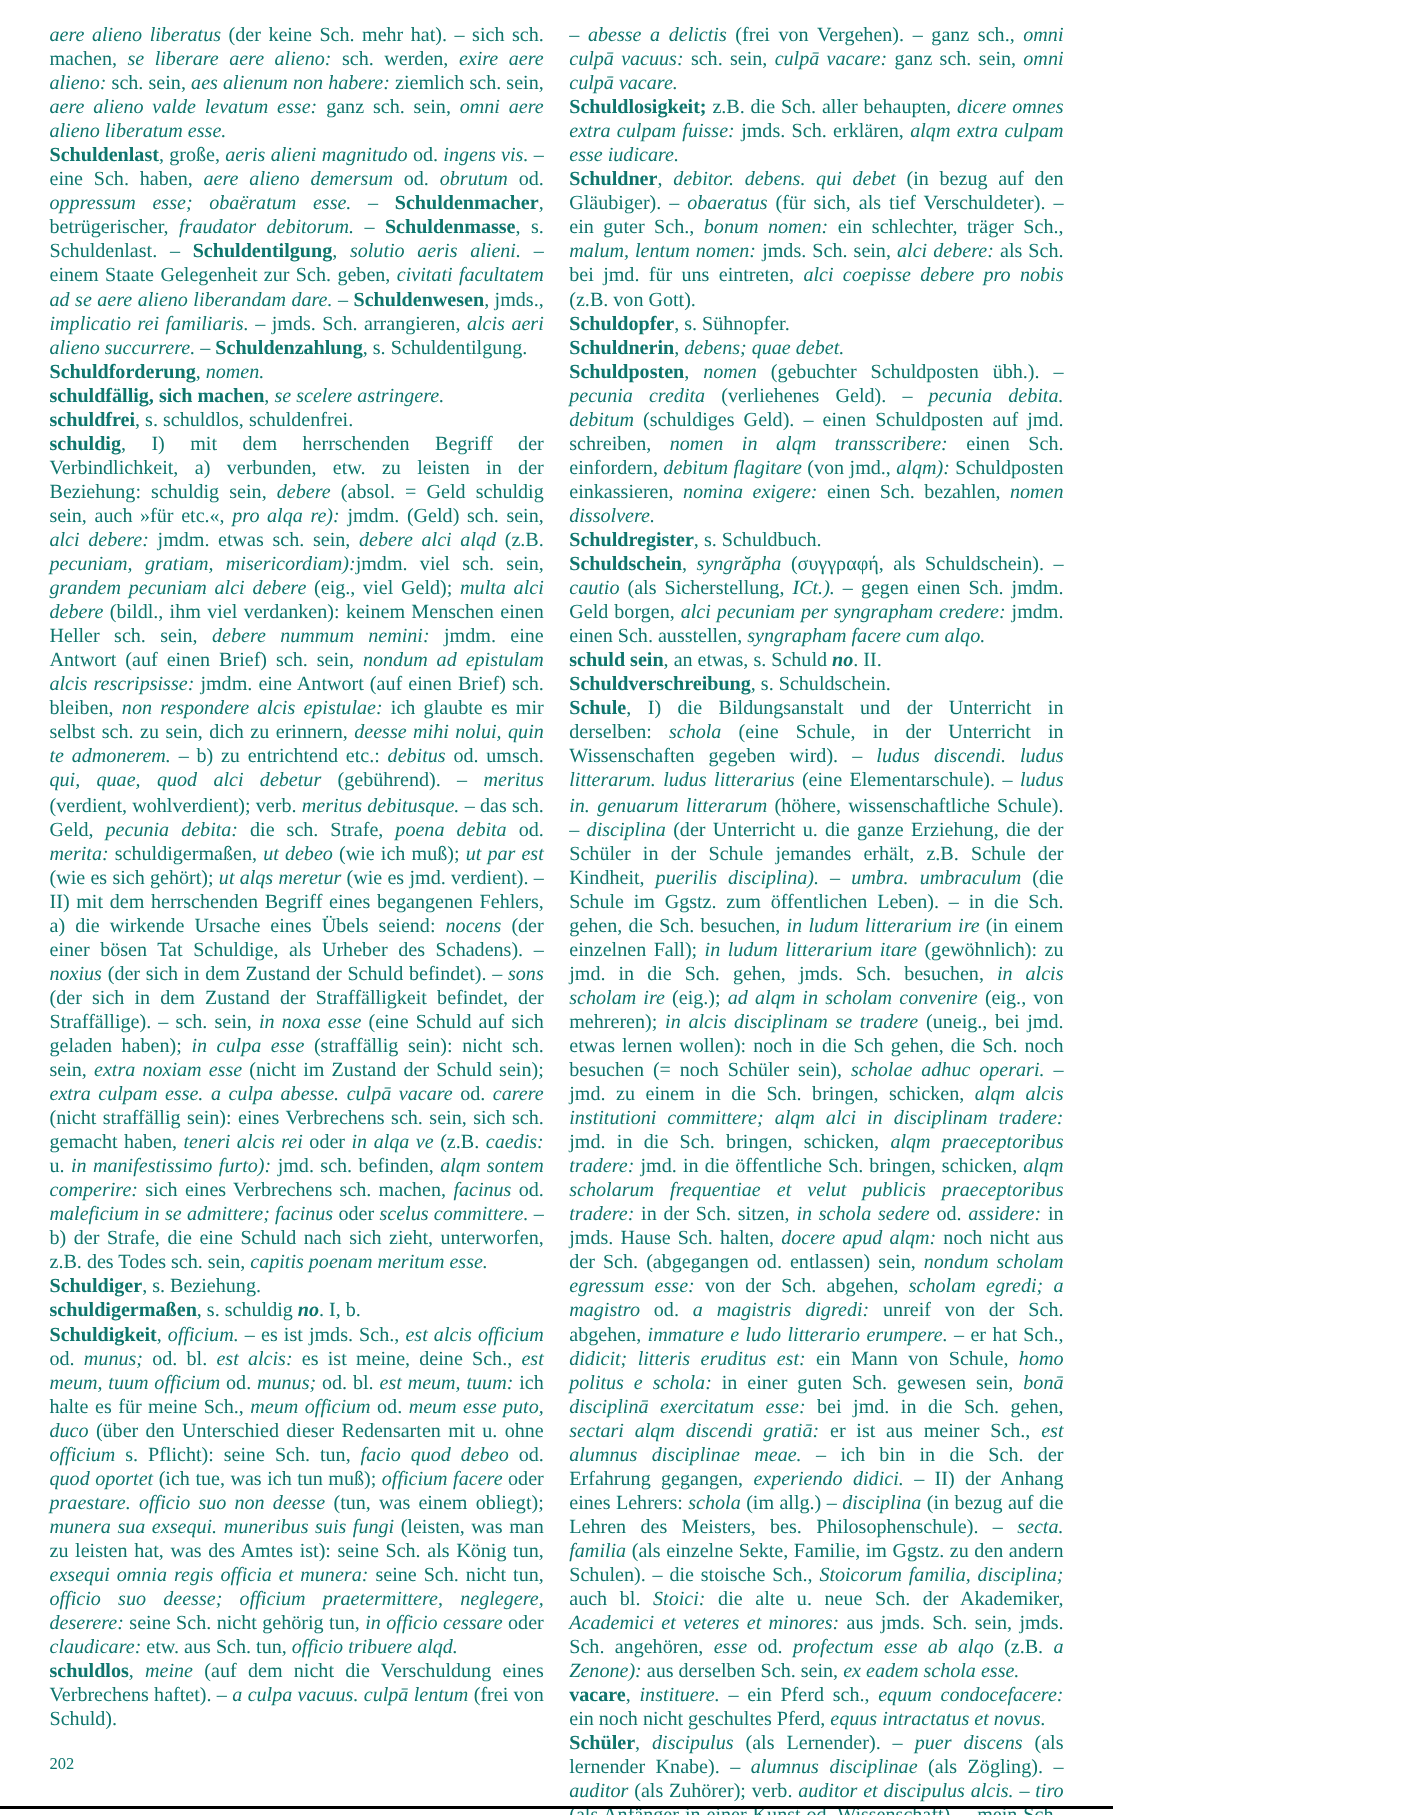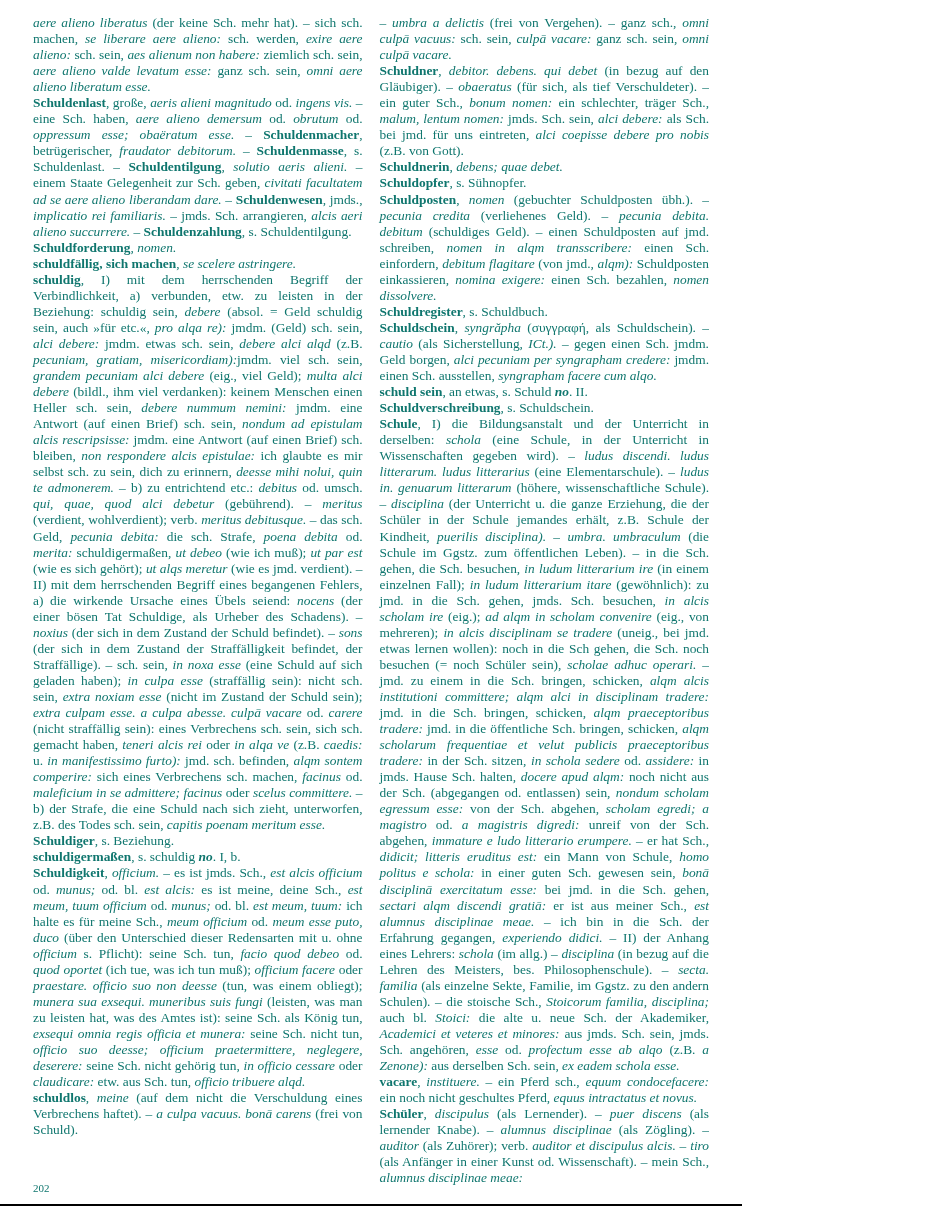--- a/index.html
+++ b/index.html
@@ -19,21 +19,21 @@
   .columns { display: flex; gap: 17px; }
   .col { width: 426px; text-align: justify; }
   p.entry { margin: 0; padding: 0; text-align: justify; hyphens: auto; -webkit-hyphens: auto; }
   .r-n { font-style: normal; font-weight: normal; }
   .r-i { font-style: italic; font-weight: normal; }
   .r-b { font-style: normal; font-weight: bold; }
   .r-bi { font-style: italic; font-weight: bold; }
   .page-number {
     position: absolute;
     left: 33px;
-    bottom: 16px;
+    bottom: 28px;
     font-size: 11px;
     line-height: 11px;
   }
   .bottom-rule {
     position: absolute;
     left: 0;
     right: 0;
     bottom: 4px;
     height: 2px;
     background: #000000;
@@ -42,31 +42,33 @@
 </head>
 <body>
 
 <div class="page">
   <div class="columns">
     <div class="col" id="col-left">
         <p class="entry"><span class="r-i">aere alieno liberatus </span><span class="r-n">(der keine Sch. mehr hat). – sich sch. machen, </span><span class="r-i">se liberare aere alieno: </span><span class="r-n">sch. werden, </span><span class="r-i">exire aere alieno: </span><span class="r-n">sch. sein, </span><span class="r-i">aes alienum non habere: </span><span class="r-n">ziemlich sch. sein, </span><span class="r-i">aere alieno valde levatum esse: </span><span class="r-n">ganz sch. sein, </span><span class="r-i">omni aere alieno liberatum esse.</span></p>
         <p class="entry"><span class="r-b">Schuldenlast</span><span class="r-n">, große, </span><span class="r-i">aeris alieni magnitudo </span><span class="r-n">od. </span><span class="r-i">ingens vis. </span><span class="r-n">– eine Sch. haben, </span><span class="r-i">aere alieno demersum </span><span class="r-n">od. </span><span class="r-i">obrutum </span><span class="r-n">od. </span><span class="r-i">oppressum esse; obaëratum esse. </span><span class="r-n">– </span><span class="r-b">Schuldenmacher</span><span class="r-n">, betrügerischer, </span><span class="r-i">fraudator debitorum. </span><span class="r-n">– </span><span class="r-b">Schuldenmasse</span><span class="r-n">, s. Schuldenlast. – </span><span class="r-b">Schuldentilgung</span><span class="r-n">, </span><span class="r-i">solutio aeris alieni. </span><span class="r-n">– einem Staate Gelegenheit zur Sch. geben, </span><span class="r-i">civitati facultatem ad se aere alieno liberandam dare. </span><span class="r-n">– </span><span class="r-b">Schuldenwesen</span><span class="r-n">, jmds., </span><span class="r-i">implicatio rei familiaris. </span><span class="r-n">– jmds. Sch. arrangieren, </span><span class="r-i">alcis aeri alieno succurrere. </span><span class="r-n">– </span><span class="r-b">Schuldenzahlung</span><span class="r-n">, s. Schuldentilgung.</span></p>
         <p class="entry"><span class="r-b">Schuldforderung</span><span class="r-n">, </span><span class="r-i">nomen.</span></p>
         <p class="entry"><span class="r-b">schuldfällig, sich machen</span><span class="r-n">, </span><span class="r-i">se scelere astringere.</span></p>
+        <p class="entry"><span class="r-b">schuldfrei</span><span class="r-n">, s. schuldlos, schuldenfrei.</span></p>
         <p class="entry"><span class="r-b">schuldig</span><span class="r-n">, I) mit dem herrschenden Begriff der Verbindlichkeit, a) verbunden, etw. zu leisten in der Beziehung: schuldig sein, </span><span class="r-i">debere </span><span class="r-n">(absol. = Geld schuldig sein, auch »für etc.«, </span><span class="r-i">pro alqa re): </span><span class="r-n">jmdm. (Geld) sch. sein, </span><span class="r-i">alci debere: </span><span class="r-n">jmdm. etwas sch. sein, </span><span class="r-i">debere alci alqd </span><span class="r-n">(z.B. </span><span class="r-i">pecuniam, gratiam, misericordiam):</span><span class="r-n">jmdm. viel sch. sein, </span><span class="r-i">grandem pecuniam alci debere </span><span class="r-n">(eig., viel Geld); </span><span class="r-i">multa alci debere </span><span class="r-n">(bildl., ihm viel verdanken): keinem Menschen einen Heller sch. sein, </span><span class="r-i">debere nummum nemini: </span><span class="r-n">jmdm. eine Antwort (auf einen Brief) sch. sein, </span><span class="r-i">nondum ad epistulam alcis rescripsisse: </span><span class="r-n">jmdm. eine Antwort (auf einen Brief) sch. bleiben, </span><span class="r-i">non respondere alcis epistulae: </span><span class="r-n">ich glaubte es mir selbst sch. zu sein, dich zu erinnern, </span><span class="r-i">deesse mihi nolui, quin te admonerem. </span><span class="r-n">– b) zu entrichtend etc.: </span><span class="r-i">debitus </span><span class="r-n">od. umsch. </span><span class="r-i">qui, quae, quod alci debetur </span><span class="r-n">(gebührend). – </span><span class="r-i">meritus </span><span class="r-n">(verdient, wohlverdient); verb. </span><span class="r-i">meritus debitusque. </span><span class="r-n">– das sch. Geld, </span><span class="r-i">pecunia debita: </span><span class="r-n">die sch. Strafe, </span><span class="r-i">poena debita </span><span class="r-n">od. </span><span class="r-i">merita: </span><span class="r-n">schuldigermaßen, </span><span class="r-i">ut debeo </span><span class="r-n">(wie ich muß); </span><span class="r-i">ut par est </span><span class="r-n">(wie es sich gehört); </span><span class="r-i">ut alqs meretur </span><span class="r-n">(wie es jmd. verdient). – II) mit dem herrschenden Begriff eines begangenen Fehlers, a) die wirkende Ursache eines Übels seiend: </span><span class="r-i">nocens </span><span class="r-n">(der einer bösen Tat Schuldige, als Urheber des Schadens). – </span><span class="r-i">noxius </span><span class="r-n">(der sich in dem Zustand der Schuld befindet). – </span><span class="r-i">sons </span><span class="r-n">(der sich in dem Zustand der Straffälligkeit befindet, der Straffällige). – sch. sein, </span><span class="r-i">in noxa esse </span><span class="r-n">(eine Schuld auf sich geladen haben); </span><span class="r-i">in culpa esse </span><span class="r-n">(straffällig sein): nicht sch. sein, </span><span class="r-i">extra noxiam esse </span><span class="r-n">(nicht im Zustand der Schuld sein); </span><span class="r-i">extra culpam esse. a culpa abesse. culpā vacare </span><span class="r-n">od. </span><span class="r-i">carere </span><span class="r-n">(nicht straffällig sein): eines Verbrechens sch. sein, sich sch. gemacht haben, </span><span class="r-i">teneri alcis rei </span><span class="r-n">oder </span><span class="r-i">in alqa ve </span><span class="r-n">(z.B. </span><span class="r-i">caedis: </span><span class="r-n">u. </span><span class="r-i">in manifestissimo furto): </span><span class="r-n">jmd. sch. befinden, </span><span class="r-i">alqm sontem comperire: </span><span class="r-n">sich eines Verbrechens sch. machen, </span><span class="r-i">facinus </span><span class="r-n">od. </span><span class="r-i">maleficium in se admittere; facinus </span><span class="r-n">oder </span><span class="r-i">scelus committere. </span><span class="r-n">– b) der Strafe, die eine Schuld nach sich zieht, unterworfen, z.B. des Todes sch. sein, </span><span class="r-i">capitis poenam meritum esse.</span></p>
         <p class="entry"><span class="r-b">Schuldiger</span><span class="r-n">, s. Beziehung.</span></p>
         <p class="entry"><span class="r-b">schuldigermaßen</span><span class="r-n">, s. schuldig </span><span class="r-bi">no</span><span class="r-n">. I, b.</span></p>
         <p class="entry"><span class="r-b">Schuldigkeit</span><span class="r-n">, </span><span class="r-i">officium. </span><span class="r-n">– es ist jmds. Sch., </span><span class="r-i">est alcis officium </span><span class="r-n">od. </span><span class="r-i">munus; </span><span class="r-n">od. bl. </span><span class="r-i">est alcis: </span><span class="r-n">es ist meine, deine Sch., </span><span class="r-i">est meum, tuum officium </span><span class="r-n">od. </span><span class="r-i">munus; </span><span class="r-n">od. bl. </span><span class="r-i">est meum, tuum: </span><span class="r-n">ich halte es für meine Sch., </span><span class="r-i">meum officium </span><span class="r-n">od. </span><span class="r-i">meum esse puto, duco </span><span class="r-n">(über den Unterschied dieser Redensarten mit u. ohne </span><span class="r-i">officium </span><span class="r-n">s. Pflicht): seine Sch. tun, </span><span class="r-i">facio quod debeo </span><span class="r-n">od. </span><span class="r-i">quod oportet </span><span class="r-n">(ich tue, was ich tun muß); </span><span class="r-i">officium facere </span><span class="r-n">oder </span><span class="r-i">praestare. officio suo non deesse </span><span class="r-n">(tun, was einem obliegt); </span><span class="r-i">munera sua exsequi. muneribus suis fungi </span><span class="r-n">(leisten, was man zu leisten hat, was des Amtes ist): seine Sch. als König tun, </span><span class="r-i">exsequi omnia regis officia et munera: </span><span class="r-n">seine Sch. nicht tun, </span><span class="r-i">officio suo deesse; officium praetermittere, neglegere, deserere: </span><span class="r-n">seine Sch. nicht gehörig tun, </span><span class="r-i">in officio cessare </span><span class="r-n">oder </span><span class="r-i">claudicare: </span><span class="r-n">etw. aus Sch. tun, </span><span class="r-i">officio tribuere alqd.</span></p>
-        <p class="entry"><span class="r-b">schuldlos</span><span class="r-n">, </span><span class="r-i">meine </span><span class="r-n">(auf dem nicht die Verschuldung eines Verbrechens haftet). – </span><span class="r-i">a culpa vacuus. bonā carens </span><span class="r-n">(frei von Schuld).</span></p>
+        <p class="entry"><span class="r-b">schuldlos</span><span class="r-n">, </span><span class="r-i">meine </span><span class="r-n">(auf dem nicht die Verschuldung eines Verbrechens haftet). – </span><span class="r-i">a culpa vacuus. culpā lentum </span><span class="r-n">(frei von Schuld).</span></p>
       </div>
     <div class="col" id="col-right">
-        <p class="entry"><span class="r-n">– </span><span class="r-i">umbra a delictis </span><span class="r-n">(frei von Vergehen). – ganz sch., </span><span class="r-i">omni culpā vacuus: </span><span class="r-n">sch. sein, </span><span class="r-i">culpā vacare: </span><span class="r-n">ganz sch. sein, </span><span class="r-i">omni culpā vacare.</span></p>
+        <p class="entry"><span class="r-n">– </span><span class="r-i">abesse a delictis </span><span class="r-n">(frei von Vergehen). – ganz sch., </span><span class="r-i">omni culpā vacuus: </span><span class="r-n">sch. sein, </span><span class="r-i">culpā vacare: </span><span class="r-n">ganz sch. sein, </span><span class="r-i">omni culpā vacare.</span></p>
+        <p class="entry"><span class="r-b">Schuldlosigkeit;</span><span class="r-n"> z.B. die Sch. aller behaupten, </span><span class="r-i">dicere omnes extra culpam fuisse: </span><span class="r-n">jmds. Sch. erklären, </span><span class="r-i">alqm extra culpam esse iudicare.</span></p>
         <p class="entry"><span class="r-b">Schuldner</span><span class="r-n">, </span><span class="r-i">debitor. debens. qui debet </span><span class="r-n">(in bezug auf den Gläubiger). – </span><span class="r-i">obaeratus </span><span class="r-n">(für sich, als tief Verschuldeter). – ein guter Sch., </span><span class="r-i">bonum nomen: </span><span class="r-n">ein schlechter, träger Sch., </span><span class="r-i">malum, lentum nomen: </span><span class="r-n">jmds. Sch. sein, </span><span class="r-i">alci debere: </span><span class="r-n">als Sch. bei jmd. für uns eintreten, </span><span class="r-i">alci coepisse debere pro nobis </span><span class="r-n">(z.B. von Gott).</span></p>
+        <p class="entry"><span class="r-b">Schuldopfer</span><span class="r-n">, s. Sühnopfer.</span></p>
         <p class="entry"><span class="r-b">Schuldnerin</span><span class="r-n">, </span><span class="r-i">debens; quae debet.</span></p>
-        <p class="entry"><span class="r-b">Schuldopfer</span><span class="r-n">, s. Sühnopfer.</span></p>
         <p class="entry"><span class="r-b">Schuldposten</span><span class="r-n">, </span><span class="r-i">nomen </span><span class="r-n">(gebuchter Schuldposten übh.). – </span><span class="r-i">pecunia credita </span><span class="r-n">(verliehenes Geld). – </span><span class="r-i">pecunia debita. debitum </span><span class="r-n">(schuldiges Geld). – einen Schuldposten auf jmd. schreiben, </span><span class="r-i">nomen in alqm transscribere: </span><span class="r-n">einen Sch. einfordern, </span><span class="r-i">debitum flagitare </span><span class="r-n">(von jmd., </span><span class="r-i">alqm): </span><span class="r-n">Schuldposten einkassieren, </span><span class="r-i">nomina exigere: </span><span class="r-n">einen Sch. bezahlen, </span><span class="r-i">nomen dissolvere.</span></p>
         <p class="entry"><span class="r-b">Schuldregister</span><span class="r-n">, s. Schuldbuch.</span></p>
         <p class="entry"><span class="r-b">Schuldschein</span><span class="r-n">, </span><span class="r-i">syngrăpha </span><span class="r-n">(συγγραφή, als Schuldschein). – </span><span class="r-i">cautio </span><span class="r-n">(als Sicherstellung, </span><span class="r-i">ICt.). </span><span class="r-n">– gegen einen Sch. jmdm. Geld borgen, </span><span class="r-i">alci pecuniam per syngrapham credere: </span><span class="r-n">jmdm. einen Sch. ausstellen, </span><span class="r-i">syngrapham facere cum alqo.</span></p>
         <p class="entry"><span class="r-b">schuld sein</span><span class="r-n">, an etwas, s. Schuld </span><span class="r-bi">no</span><span class="r-n">. II.</span></p>
         <p class="entry"><span class="r-b">Schuldverschreibung</span><span class="r-n">, s. Schuldschein.</span></p>
         <p class="entry"><span class="r-b">Schule</span><span class="r-n">, I) die Bildungsanstalt und der Unterricht in derselben: </span><span class="r-i">schola </span><span class="r-n">(eine Schule, in der Unterricht in Wissenschaften gegeben wird). – </span><span class="r-i">ludus discendi. ludus litterarum. ludus litterarius </span><span class="r-n">(eine Elementarschule). – </span><span class="r-i">ludus in. genuarum litterarum </span><span class="r-n">(höhere, wissenschaftliche Schule). – </span><span class="r-i">disciplina </span><span class="r-n">(der Unterricht u. die ganze Erziehung, die der Schüler in der Schule jemandes erhält, z.B. Schule der Kindheit, </span><span class="r-i">puerilis disciplina). </span><span class="r-n">– </span><span class="r-i">umbra. umbraculum </span><span class="r-n">(die Schule im Ggstz. zum öffentlichen Leben). – in die Sch. gehen, die Sch. besuchen, </span><span class="r-i">in ludum litterarium ire </span><span class="r-n">(in einem einzelnen Fall); </span><span class="r-i">in ludum litterarium itare </span><span class="r-n">(gewöhnlich): zu jmd. in die Sch. gehen, jmds. Sch. besuchen, </span><span class="r-i">in alcis scholam ire </span><span class="r-n">(eig.); </span><span class="r-i">ad alqm in scholam convenire </span><span class="r-n">(eig., von mehreren); </span><span class="r-i">in alcis disciplinam se tradere </span><span class="r-n">(uneig., bei jmd. etwas lernen wollen): noch in die Sch gehen, die Sch. noch besuchen (= noch Schüler sein), </span><span class="r-i">scholae adhuc operari. </span><span class="r-n">– jmd. zu einem in die Sch. bringen, schicken, </span><span class="r-i">alqm alcis institutioni committere; alqm alci in disciplinam tradere: </span><span class="r-n">jmd. in die Sch. bringen, schicken, </span><span class="r-i">alqm praeceptoribus tradere: </span><span class="r-n">jmd. in die öffentliche Sch. bringen, schicken, </span><span class="r-i">alqm scholarum frequentiae et velut publicis praeceptoribus tradere: </span><span class="r-n">in der Sch. sitzen, </span><span class="r-i">in schola sedere </span><span class="r-n">od. </span><span class="r-i">assidere: </span><span class="r-n">in jmds. Hause Sch. halten, </span><span class="r-i">docere apud alqm: </span><span class="r-n">noch nicht aus der Sch. (abgegangen od. entlassen) sein, </span><span class="r-i">nondum scholam egressum esse: </span><span class="r-n">von der Sch. abgehen, </span><span class="r-i">scholam egredi; a magistro </span><span class="r-n">od. </span><span class="r-i">a magistris digredi: </span><span class="r-n">unreif von der Sch. abgehen, </span><span class="r-i">immature e ludo litterario erumpere. </span><span class="r-n">– er hat Sch., </span><span class="r-i">didicit; litteris eruditus est: </span><span class="r-n">ein Mann von Schule, </span><span class="r-i">homo politus e schola: </span><span class="r-n">in einer guten Sch. gewesen sein, </span><span class="r-i">bonā disciplinā exercitatum esse: </span><span class="r-n">bei jmd. in die Sch. gehen, </span><span class="r-i">sectari alqm discendi gratiā: </span><span class="r-n">er ist aus meiner Sch., </span><span class="r-i">est alumnus disciplinae meae. </span><span class="r-n">– ich bin in die Sch. der Erfahrung gegangen, </span><span class="r-i">experiendo didici. </span><span class="r-n">– II) der Anhang eines Lehrers: </span><span class="r-i">schola </span><span class="r-n">(im allg.) – </span><span class="r-i">disciplina </span><span class="r-n">(in bezug auf die Lehren des Meisters, bes. Philosophenschule). – </span><span class="r-i">secta. familia </span><span class="r-n">(als einzelne Sekte, Familie, im Ggstz. zu den andern Schulen). – die stoische Sch., </span><span class="r-i">Stoicorum familia, disciplina; </span><span class="r-n">auch bl. </span><span class="r-i">Stoici: </span><span class="r-n">die alte u. neue Sch. der Akademiker, </span><span class="r-i">Academici et veteres et minores: </span><span class="r-n">aus jmds. Sch. sein, jmds. Sch. angehören, </span><span class="r-i">esse </span><span class="r-n">od. </span><span class="r-i">profectum esse ab alqo </span><span class="r-n">(z.B. </span><span class="r-i">a Zenone): </span><span class="r-n">aus derselben Sch. sein, </span><span class="r-i">ex eadem schola esse.</span></p>
         <p class="entry"><span class="r-b">vacare</span><span class="r-n">, </span><span class="r-i">instituere. </span><span class="r-n">– ein Pferd sch., </span><span class="r-i">equum condocefacere: </span><span class="r-n">ein noch nicht geschultes Pferd, </span><span class="r-i">equus intractatus et novus.</span></p>
         <p class="entry"><span class="r-b">Schüler</span><span class="r-n">, </span><span class="r-i">discipulus </span><span class="r-n">(als Lernender). – </span><span class="r-i">puer discens </span><span class="r-n">(als lernender Knabe). – </span><span class="r-i">alumnus disciplinae </span><span class="r-n">(als Zögling). – </span><span class="r-i">auditor </span><span class="r-n">(als Zuhörer); verb. </span><span class="r-i">auditor et discipulus alcis. </span><span class="r-n">– </span><span class="r-i">tiro </span><span class="r-n">(als Anfänger in einer Kunst od. Wissenschaft). – mein Sch., </span><span class="r-i">alumnus disciplinae meae:</span></p>
       </div>
   </div>

